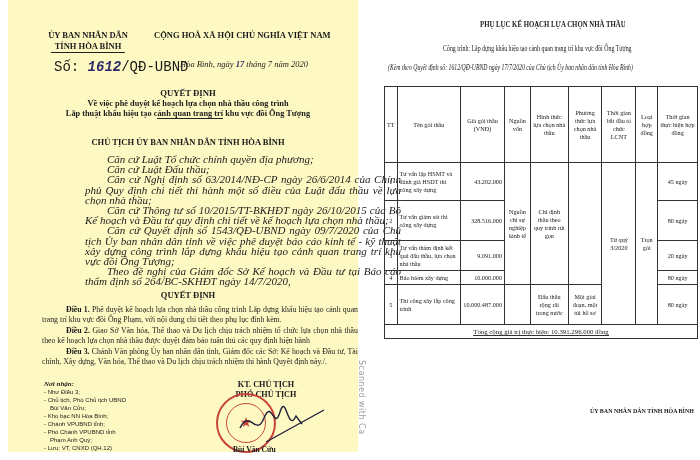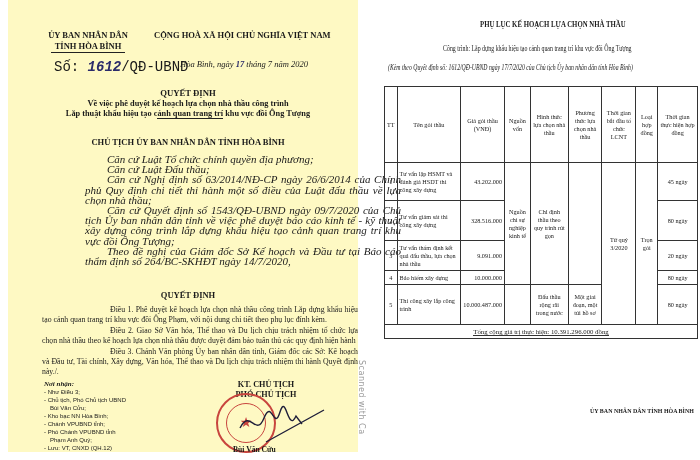--- a/index.html
+++ b/index.html
@@ -26,21 +26,21 @@
 
   .chairman { position: absolute; left: 20px; top: 137px; width: 320px; text-align: center; font-weight: bold; font-size: 8.5px; }
 
   .basis { position: absolute; left: 34px; top: 154px; width: 316px; font-style: italic; font-size: 11px; line-height: 10.2px; text-align: justify; margin-left: 43px; }
   .basis p { text-indent: 22px; }
 
   .decision2 { position: absolute; left: 20px; top: 290px; width: 320px; text-align: center; font-weight: bold; font-size: 8.5px; }
 
   .articles { position: absolute; left: 34px; top: 305px; width: 316px; font-size: 7.8px; line-height: 10.4px; text-align: justify; }
   .articles p { text-indent: 24px; }
-  .articles b { font-weight: normal; margin-left: 44px; }
+  .articles b { font-weight: bold; }
 
   .recipients { position: absolute; left: 36px; top: 380px; width: 130px; font-size: 6px; line-height: 8px; font-family: "Liberation Sans", "DejaVu Sans", sans-serif; }
   .recipients .lbl { font-style: italic; font-weight: bold; font-family: "Liberation Serif", serif; font-size: 7px; }
   .recipients .ind { padding-left: 6px; }
 
   .sign-block { position: absolute; left: 198px; top: 380px; width: 120px; text-align: center; font-weight: bold; font-size: 8.2px; line-height: 10px; }
   .signer { position: absolute; left: 225px; top: 445px; font-size: 7.6px; font-weight: bold; }
 
   .stamp { position: absolute; width: 60px; height: 60px; border-radius: 50%; border: 2.5px solid #c8453e; }
   .stamp::before { content: ""; position: absolute; left: 8px; top: 8px; right: 8px; bottom: 8px; border-radius: 50%; border: 1.5px solid #c8453e; }
@@ -91,20 +91,21 @@
     <div>Về việc phê duyệt kế hoạch lựa chọn nhà thầu công trình</div>
     <div class="t3"><span>Lắp thuật khẩu hiệu tạo c</span><span class="u">ảnh quan trang trí</span><span> khu vực đồi Ông Tượng</span></div>
   </div>
 
   <div class="chairman">CHỦ TỊCH ỦY BAN NHÂN DÂN TỈNH HÒA BÌNH</div>
 
   <div class="basis">
     <p>Căn cứ Luật Tổ chức chính quyền địa phương;</p>
     <p>Căn cứ Luật Đấu thầu;</p>
     <p>Căn cứ Nghị định số 63/2014/NĐ-CP ngày 26/6/2014 của Chính phủ Quy định chi tiết thi hành một số điều của Luật đấu thầu về lựa chọn nhà thầu;</p>
+    <p>Căn cứ Thông tư số 10/2015/TT-BKHĐT ngày 26/10/2015 của Bộ Kế hoạch và Đầu tư quy định chi tiết về kế hoạch lựa chọn nhà thầu;</p>
     <p>Căn cứ Quyết định số 1543/QĐ-UBND ngày 09/7/2020 của Chủ tịch Ủy ban nhân dân tỉnh về việc phê duyệt báo cáo kinh tế - kỹ thuật xây dựng công trình lắp dựng khẩu hiệu tạo cảnh quan trang trí khu vực đồi Ông Tượng;</p>
     <p>Theo đề nghị của Giám đốc Sở Kế hoạch và Đầu tư tại Báo cáo thẩm định số 264/BC-SKHĐT ngày 14/7/2020,</p>
   </div>
 
   <div class="decision2">QUYẾT ĐỊNH</div>
 
   <div class="articles">
     <p><b>Điều 1.</b><span> Phê duyệt kế hoạch lựa chọn nhà thầu công trình Lắp dựng khẩu hiệu tạo cảnh quan trang trí khu vực đồi Ông Phạm, với nội dung chi tiết theo phụ lục đính kèm.</span></p>
     <p><b>Điều 2.</b><span> Giao Sở Văn hóa, Thể thao và Du lịch chịu trách nhiệm tổ chức lựa chọn nhà thầu theo kế hoạch lựa chọn nhà thầu được duyệt đảm bảo tuân thủ các quy định hiện hành</span></p>
     <p><b>Điều 3.</b><span> Chánh Văn phòng Ủy ban nhân dân tỉnh, Giám đốc các Sở: Kế hoạch và Đầu tư, Tài chính, Xây dựng, Văn hóa, Thể thao và Du lịch chịu trách nhiệm thi hành Quyết định này./.</span></p>

